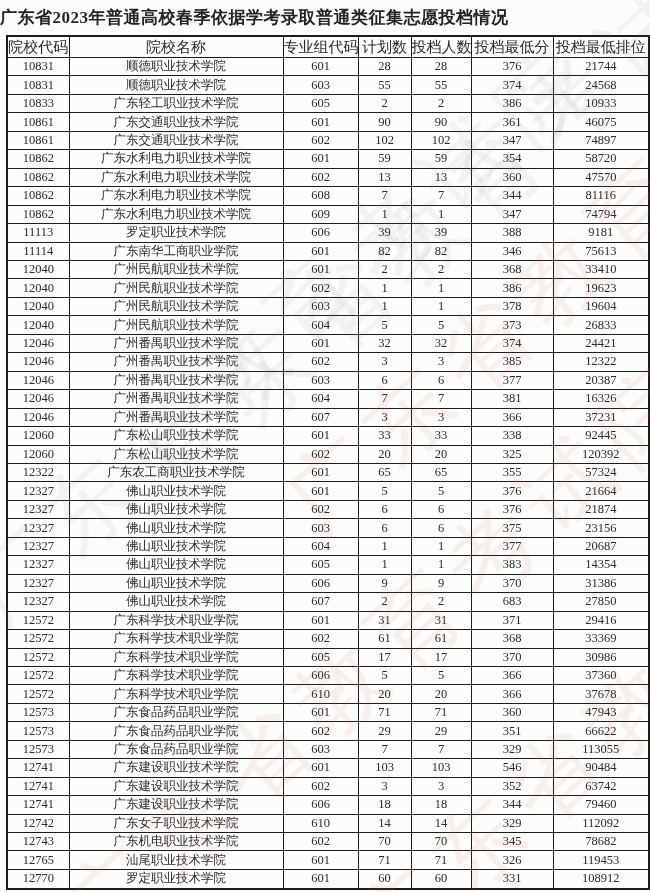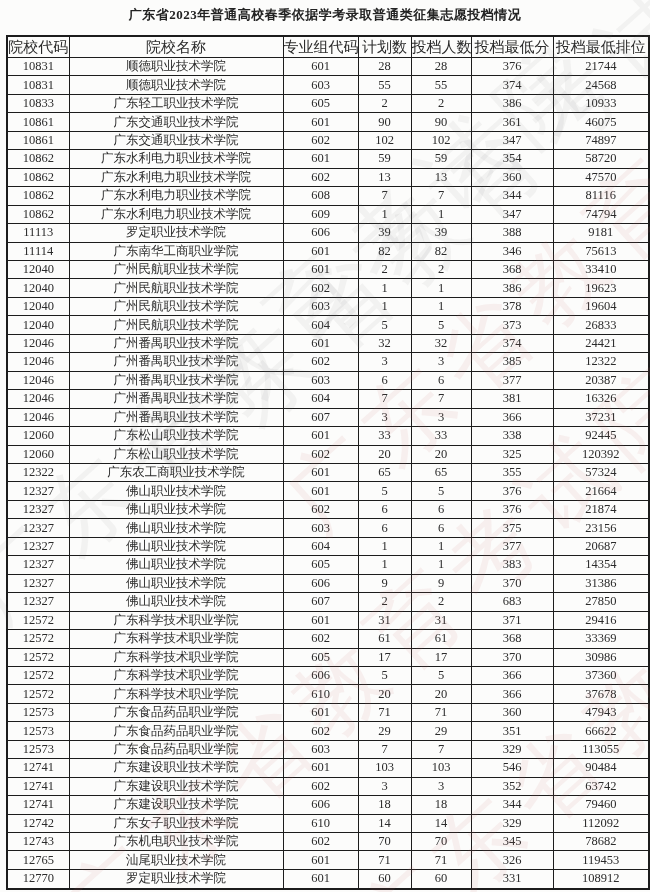--- a/index.html
+++ b/index.html
@@ -12,22 +12,22 @@
     position: relative;
     width: 650px; height: 892px;
     background: #fcfcfb;
     overflow: hidden;
   }
   .doc-title {
     position: absolute;
     top: 6px; left: 0;
     width: 100%;
     margin: 0;
-    text-align: center;
-    font-size: 13px;
+    text-align: left;
+    font-size: 17px;
     font-weight: bold;
     color: #232323;
     letter-spacing: 0.5px;
   }
   table.adm {
     position: absolute;
     top: 35px; left: 6px;
     width: 642px; height: 855px;
     border-collapse: collapse;
     table-layout: fixed;

